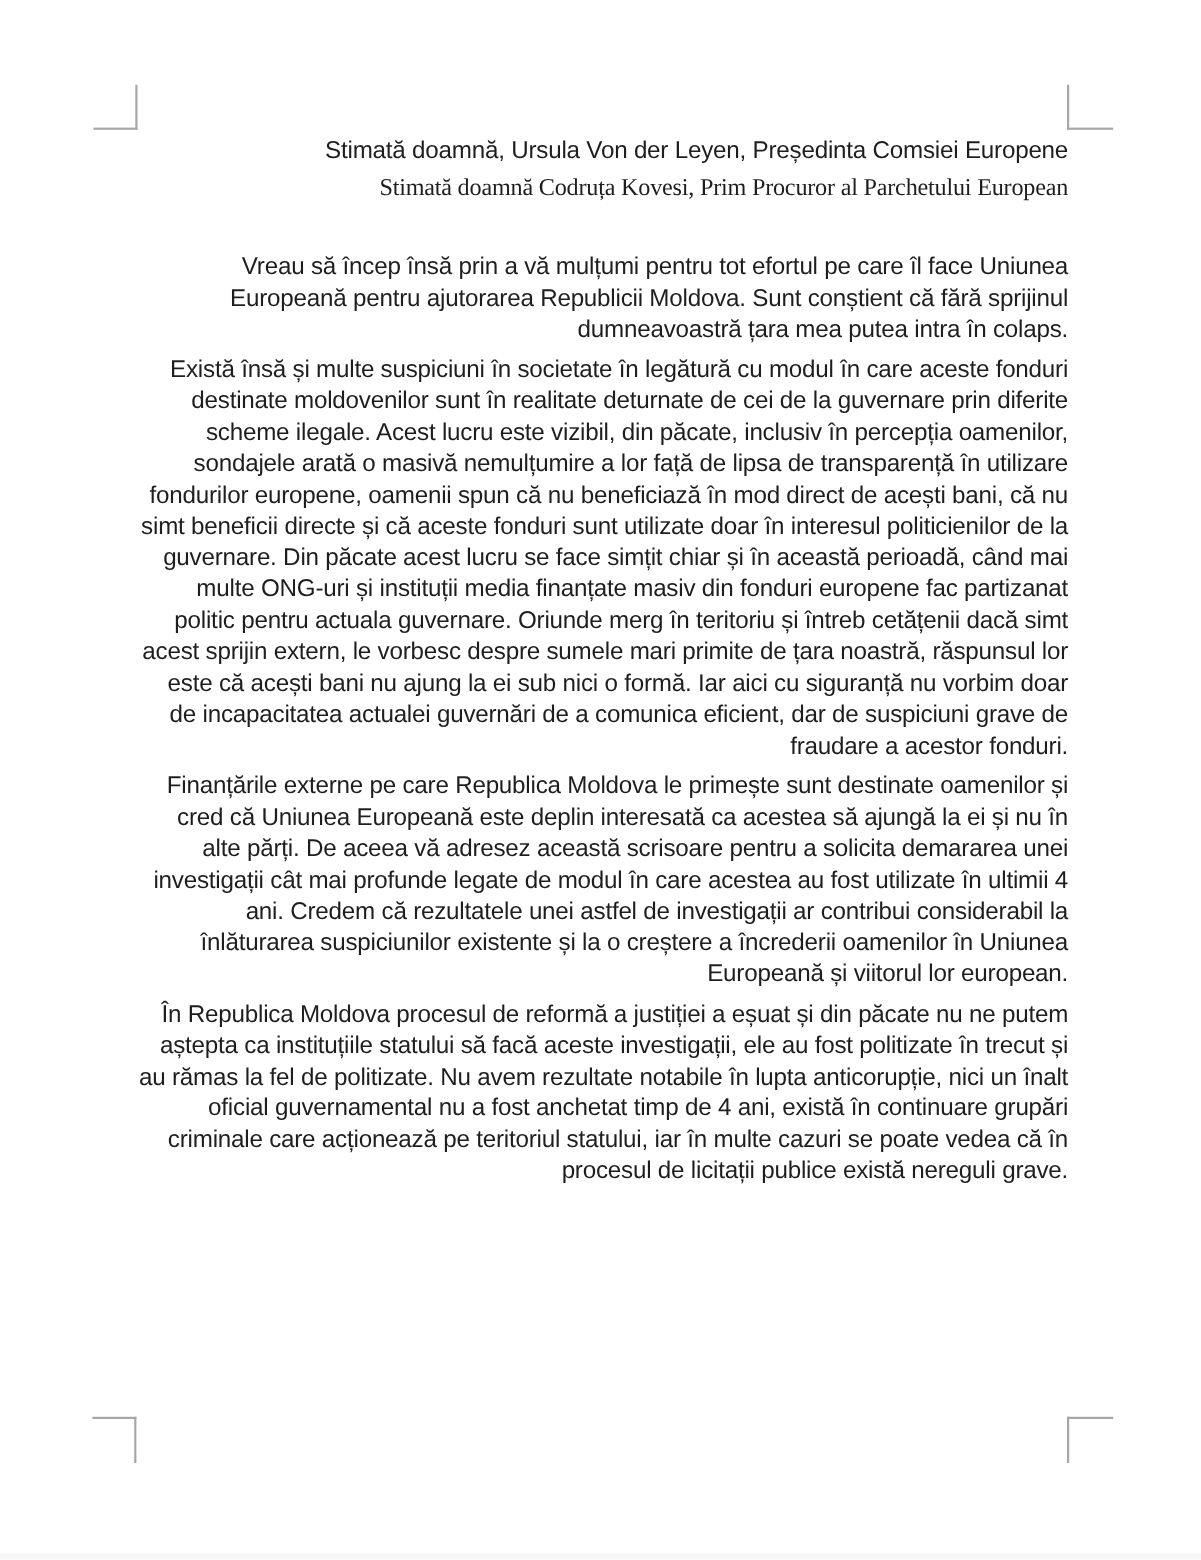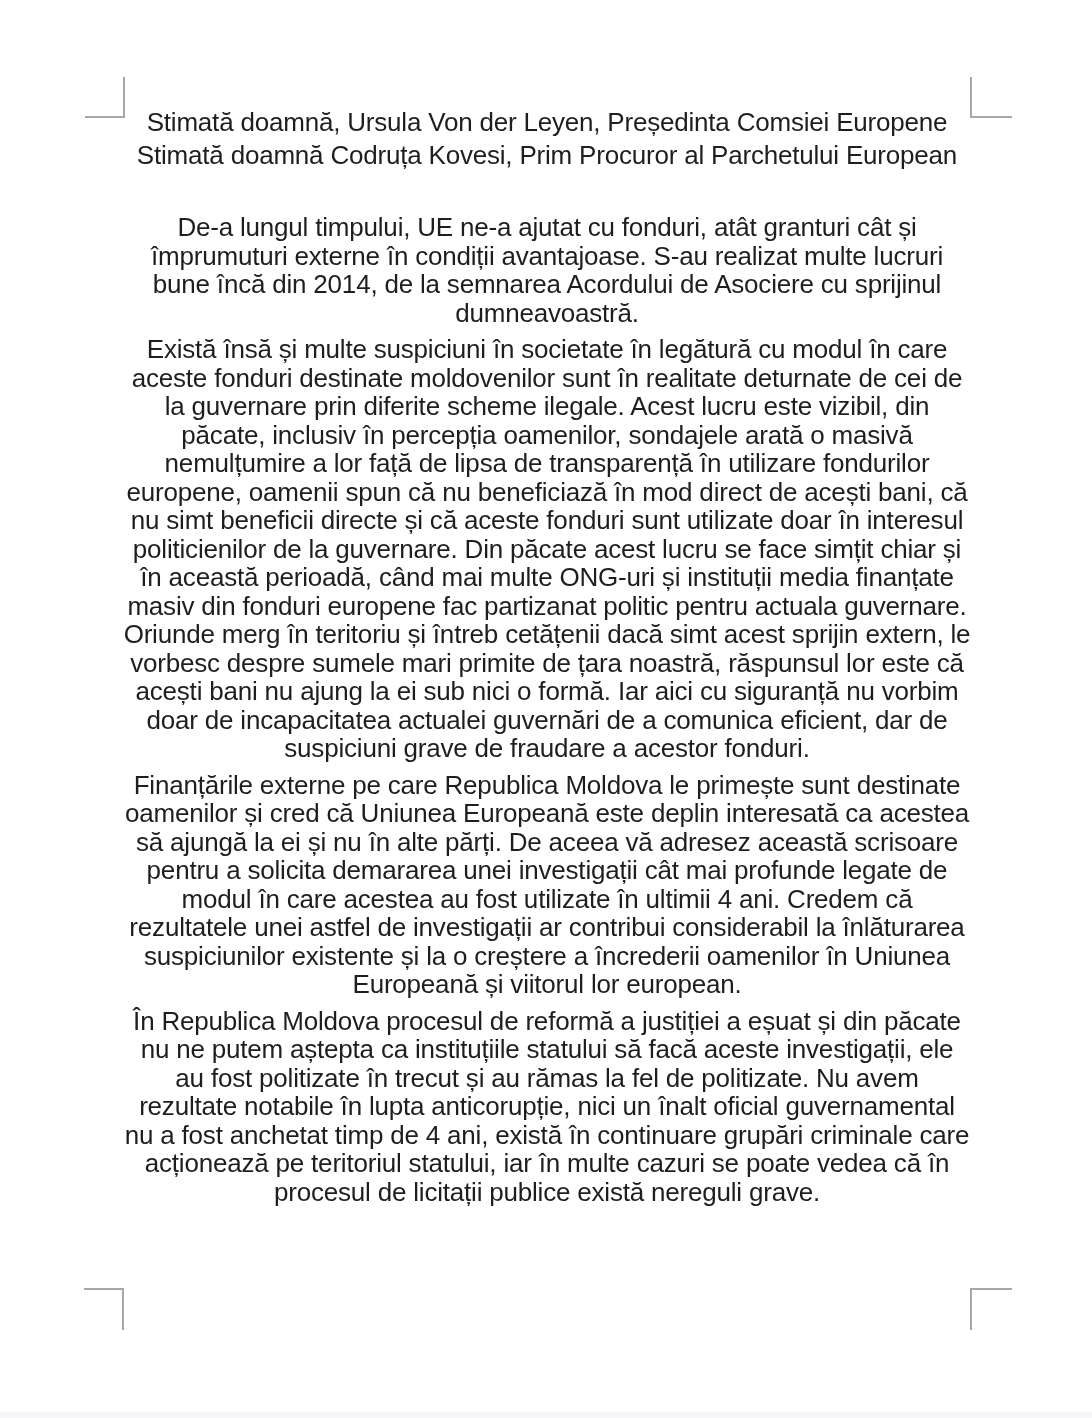--- a/index.html
+++ b/index.html
@@ -17,35 +17,36 @@
     width: 1092px;
     height: 1418px;
     background: var(--page-bg);
     overflow: hidden;
     font-family: "Liberation Sans", "DejaVu Sans", sans-serif;
     color: var(--text-color);
   }
   .content {
     position: absolute;
     left: 123px;
-    top: 108px;
+    top: 123px;
     width: 848px;
-    font-size: 26px;
+    font-size: 22px;
     line-height: 28.5px;
     letter-spacing: -0.2px;
-    text-align: center;
+    text-align: right;
   }
   .content p {
     margin: 0 0 8px 0;
   }
   .content p.sal {
     margin: 0 0 4px 0;
   }
   .content p.sal-last {
     margin: 0 0 44px 0;
+    font-family: Liberation Serif, serif;
   }
   .mark {
     position: absolute;
     width: 38px;
     height: 39px;
   }
   .mark.tl {
     left: 85px; top: 77px;
     border-right: 2px solid var(--mark-color);
     border-bottom: 2px solid var(--mark-color);
@@ -83,21 +84,21 @@
 <div class="page">
 
   <div class="mark tl"></div>
   <div class="mark tr"></div>
   <div class="mark bl"></div>
   <div class="mark br"></div>
 
   <div class="content">
     <p class="sal">Stimată doamnă, Ursula Von der Leyen, Președinta Comsiei Europene</p>
     <p class="sal sal-last">Stimată doamnă Codruța Kovesi, Prim Procuror al Parchetului European</p>
-    <p>De-a lungul timpului, UE ne-a ajutat cu fonduri, atât granturi cât și împrumuturi externe în condiții avantajoase. S-au realizat multe lucruri bune încă din 2014, de la semnarea Acordului de Asociere cu sprijinul dumneavoastră.</p>
+    <p>Vreau să încep însă prin a vă mulțumi pentru tot efortul pe care îl face Uniunea Europeană pentru ajutorarea Republicii Moldova. Sunt conștient că fără sprijinul dumneavoastră țara mea putea intra în colaps.</p>
     <p>Există însă și multe suspiciuni în societate în legătură cu modul în care aceste fonduri destinate moldovenilor sunt în realitate deturnate de cei de la guvernare prin diferite scheme ilegale. Acest lucru este vizibil, din păcate, inclusiv în percepția oamenilor, sondajele arată o masivă nemulțumire a lor față de lipsa de transparență în utilizare fondurilor europene, oamenii spun că nu beneficiază în mod direct de acești bani, că nu simt beneficii directe și că aceste fonduri sunt utilizate doar în interesul politicienilor de la guvernare. Din păcate acest lucru se face simțit chiar și în această perioadă, când mai multe ONG-uri și instituții media finanțate masiv din fonduri europene fac partizanat politic pentru actuala guvernare. Oriunde merg în teritoriu și întreb cetățenii dacă simt acest sprijin extern, le vorbesc despre sumele mari primite de țara noastră, răspunsul lor este că acești bani nu ajung la ei sub nici o formă. Iar aici cu siguranță nu vorbim doar de incapacitatea actualei guvernări de a comunica eficient, dar de suspiciuni grave de fraudare a acestor fonduri.</p>
     <p>Finanțările externe pe care Republica Moldova le primește sunt destinate oamenilor și cred că Uniunea Europeană este deplin interesată ca acestea să ajungă la ei și nu în alte părți. De aceea vă adresez această scrisoare pentru a solicita demararea unei investigații cât mai profunde legate de modul în care acestea au fost utilizate în ultimii 4 ani. Credem că rezultatele unei astfel de investigații ar contribui considerabil la înlăturarea suspiciunilor existente și la o creștere a încrederii oamenilor în Uniunea Europeană și viitorul lor european.</p>
     <p>În Republica Moldova procesul de reformă a justiției a eșuat și din păcate nu ne putem aștepta ca instituțiile statului să facă aceste investigații, ele au fost politizate în trecut și au rămas la fel de politizate. Nu avem rezultate notabile în lupta anticorupție, nici un înalt oficial guvernamental nu a fost anchetat timp de 4 ani, există în continuare grupări criminale care acționează pe teritoriul statului, iar în multe cazuri se poate vedea că în procesul de licitații publice există nereguli grave.</p>
   </div>
 
   <div class="bottom-edge"></div>
 
 </div>
 
 </body></html>

